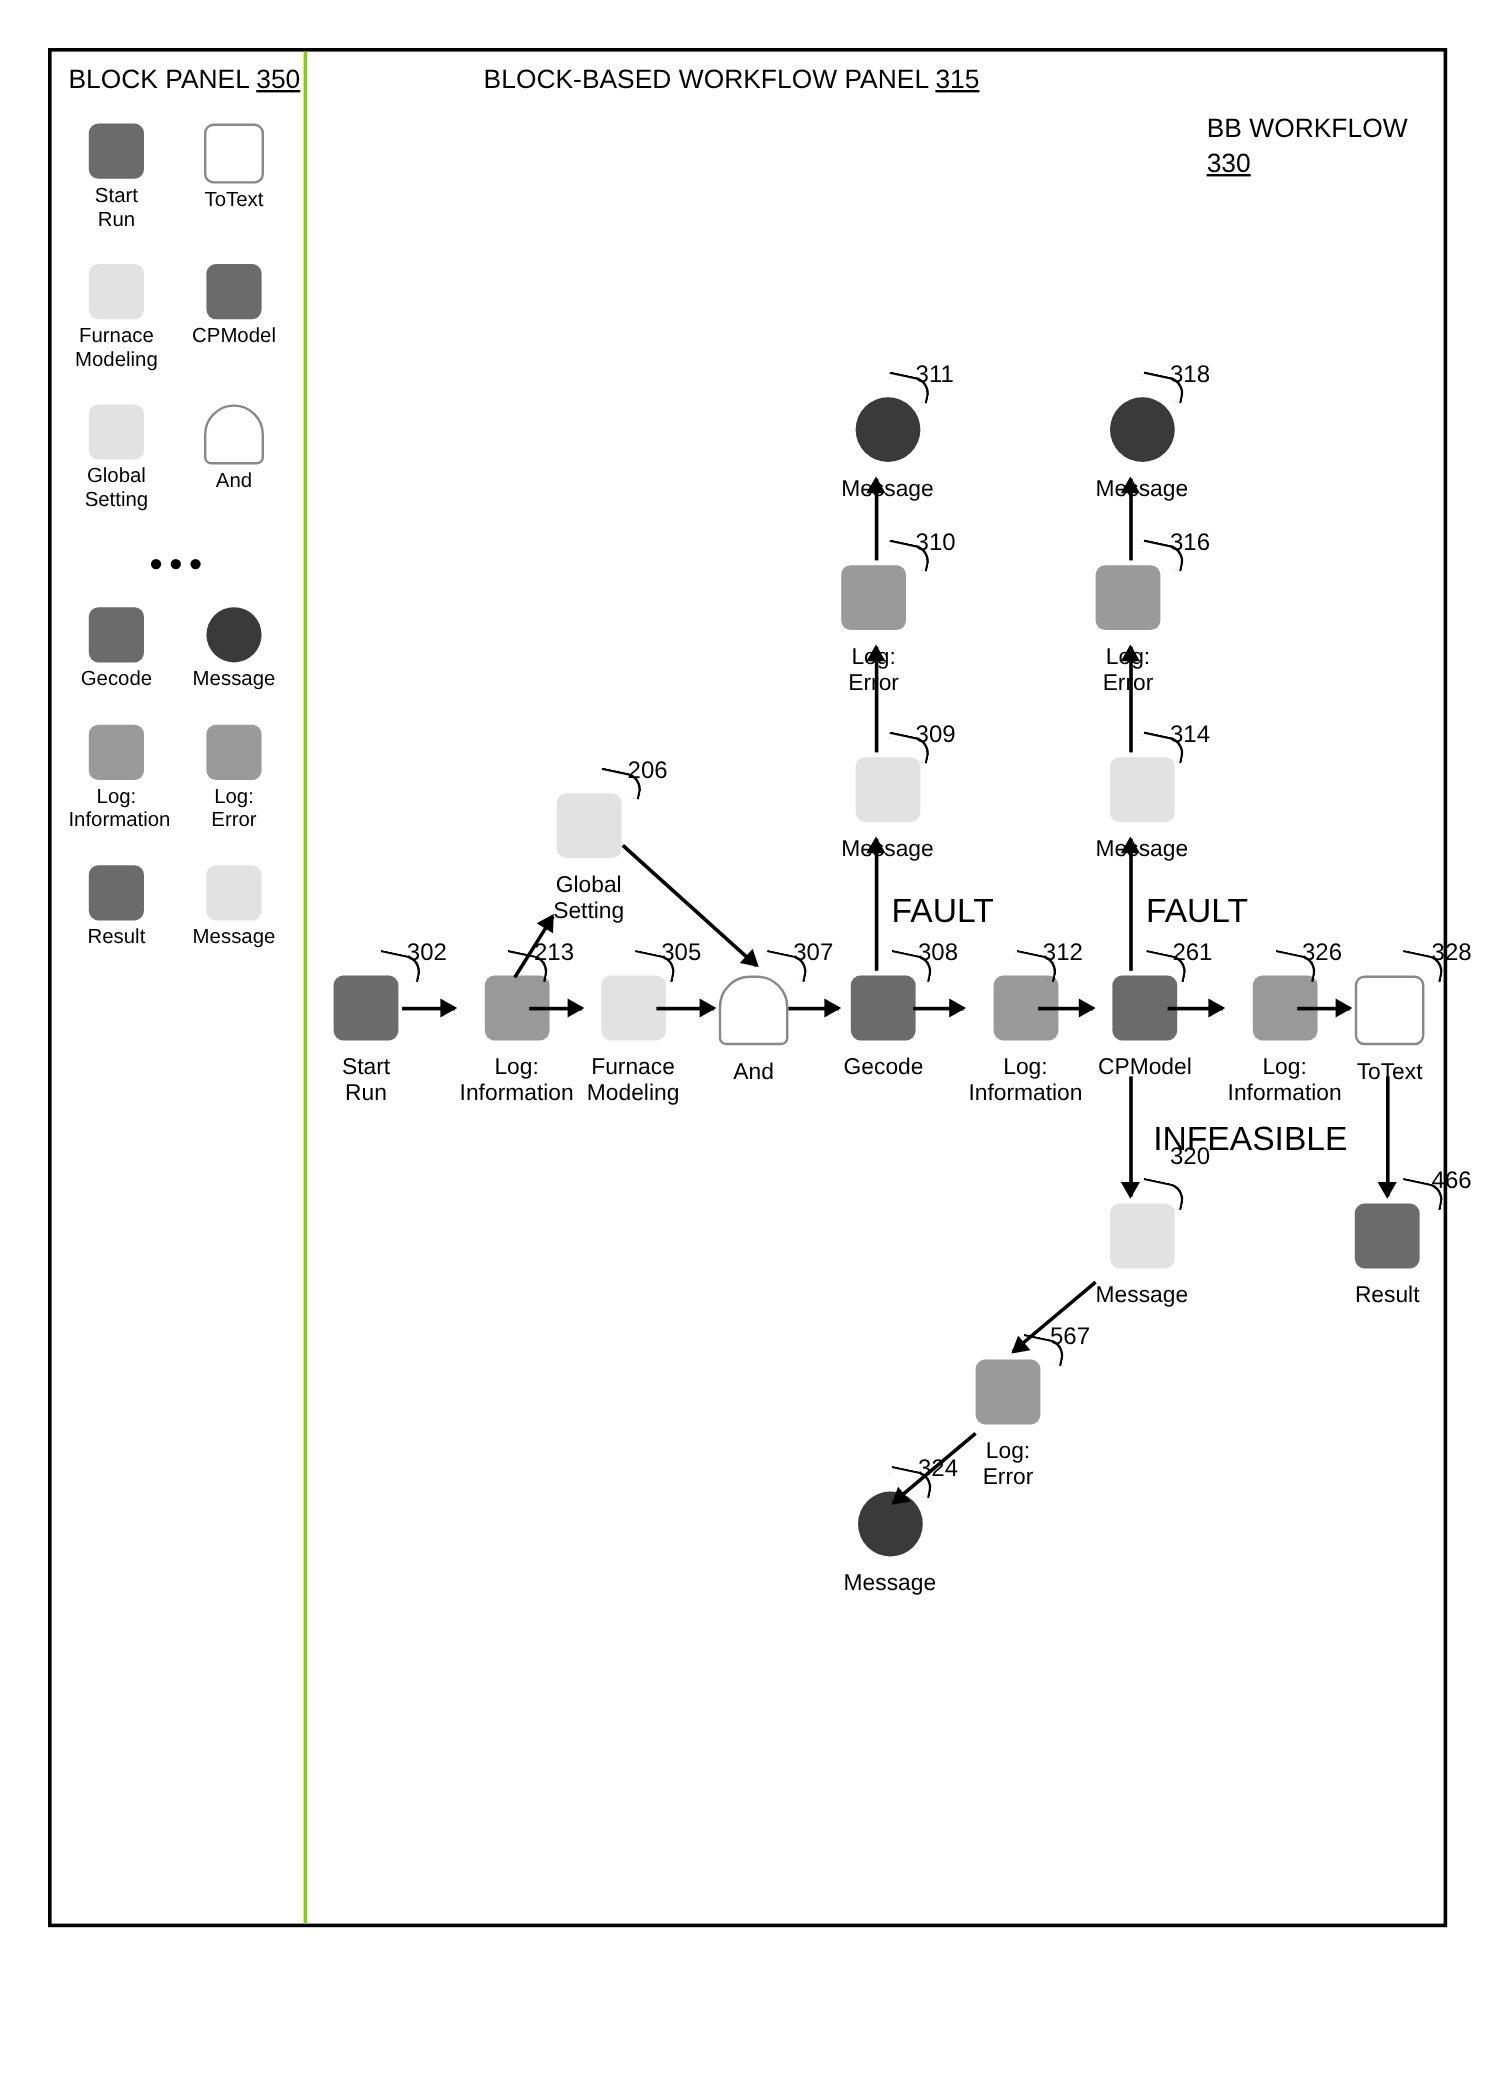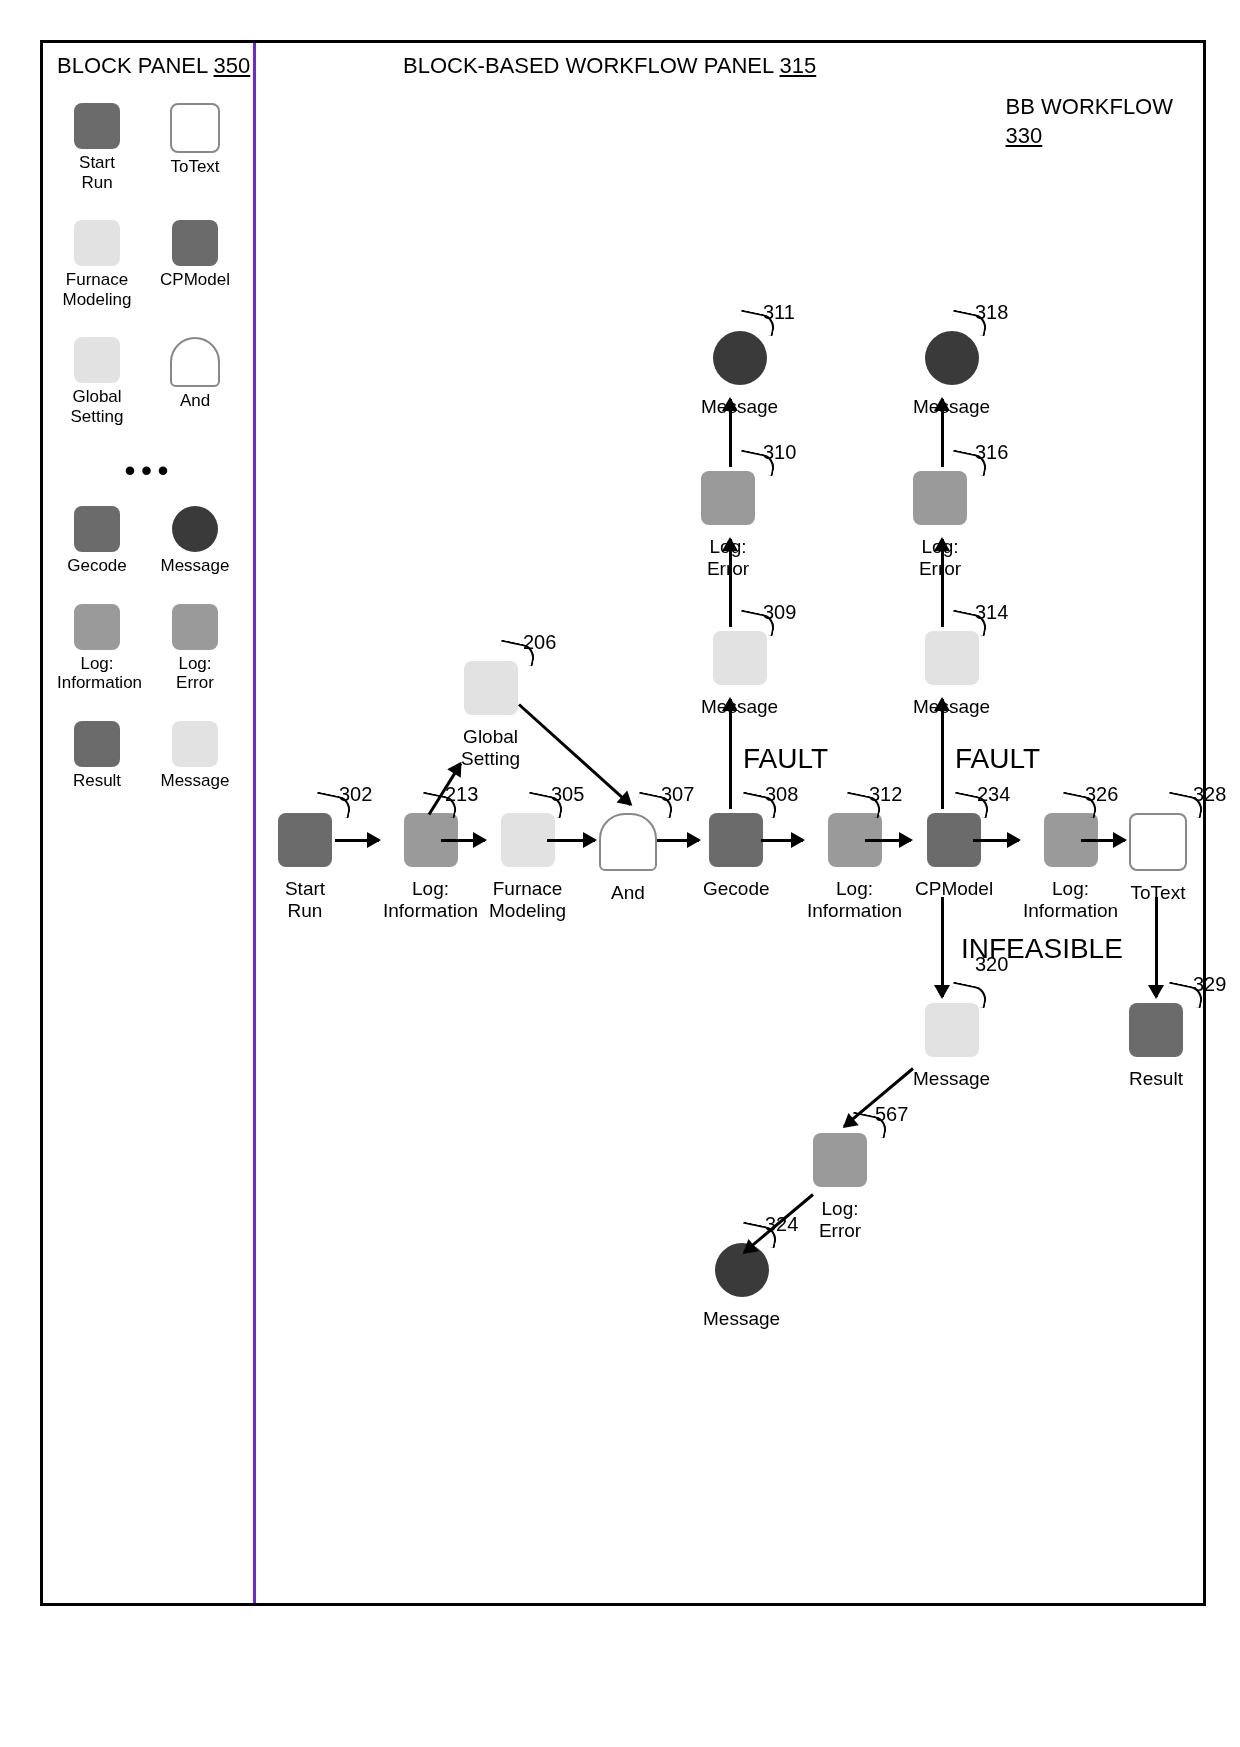--- a/index.html
+++ b/index.html
@@ -1,18 +1,18 @@
 <!DOCTYPE html>
 <html><head>
 <meta charset="utf-8">
 <style>
   html,body{margin:0;padding:0;background:#fff;font-family:Arial,Helvetica,sans-serif;color:#000}
   .page{width:1240px;height:1747px;position:relative;transform:rotate(0deg);transform-origin:top left}
   .frame{position:absolute;left:40px;top:40px;width:1160px;height:1560px;border:3px solid #000}
-  .col-left{position:absolute;left:0;top:0;width:210px;height:100%;border-right:3px solid #6d28d9}
+  .col-left{position:absolute;left:0;top:0;width:210px;height:100%;border-right:3px solid #84cc16}
   .hdr{position:absolute;top:10px;font-size:22px;font-weight:400}
   .hdr.left{left:14px}
   .hdr.right{left:360px}
   .und{text-decoration:underline}
   .bb-workflow{position:absolute;right:30px;top:50px;font-size:22px;text-align:left;line-height:1.3}
   .icon{width:54px;height:54px;border-radius:8px;display:inline-block;position:relative}
   .ic-dark{background:#6b6b6b}
   .ic-mid{background:#9a9a9a}
   .ic-ghost{background:#e2e2e2}
   .ic-white{background:#fff;border:2px solid #888}
@@ -142,21 +142,21 @@
       <div class="lbl" style="white-space:pre-line">Log:
 Information</div>
     </div>
     <div class="ref" style="left:826px;top:740px">312</div>
     <div class="lead" style="left:802px;top:752px"></div>
 
     <div class="node" style="left:872px;top:770px">
       <span class="icon ic-dark"></span>
       <div class="lbl">CPModel</div>
     </div>
-    <div class="ref" style="left:934px;top:740px">234</div>
+    <div class="ref" style="left:934px;top:740px">261</div>
     <div class="lead" style="left:910px;top:752px"></div>
 
     <div class="node" style="left:980px;top:770px">
       <span class="icon ic-mid"></span>
       <div class="lbl" style="white-space:pre-line">Log:
 Information</div>
     </div>
     <div class="ref" style="left:1042px;top:740px">326</div>
     <div class="lead" style="left:1018px;top:752px"></div>
 
@@ -230,21 +230,21 @@
       <span class="icon ic-circle"></span>
       <div class="lbl">Message</div>
     </div>
     <div class="ref" style="left:722px;top:1170px">324</div>
     <div class="lead" style="left:698px;top:1182px"></div>
 
     <div class="node" style="left:1086px;top:960px">
       <span class="icon ic-dark"></span>
       <div class="lbl">Result</div>
     </div>
-    <div class="ref" style="left:1150px;top:930px">329</div>
+    <div class="ref" style="left:1150px;top:930px">466</div>
     <div class="lead" style="left:1124px;top:942px"></div>
 
     <div class="arrow h right" style="left:292px;top:796px;width:44px"></div>
     <div class="arrow h right" style="left:398px;top:796px;width:44px"></div>
     <div class="arrow h right" style="left:504px;top:796px;width:48px"></div>
     <div class="arrow h right" style="left:614px;top:796px;width:42px"></div>
     <div class="arrow h right" style="left:718px;top:796px;width:42px"></div>
     <div class="arrow h right" style="left:822px;top:796px;width:46px"></div>
     <div class="arrow h right" style="left:930px;top:796px;width:46px"></div>
     <div class="arrow h right" style="left:1038px;top:796px;width:44px"></div>

